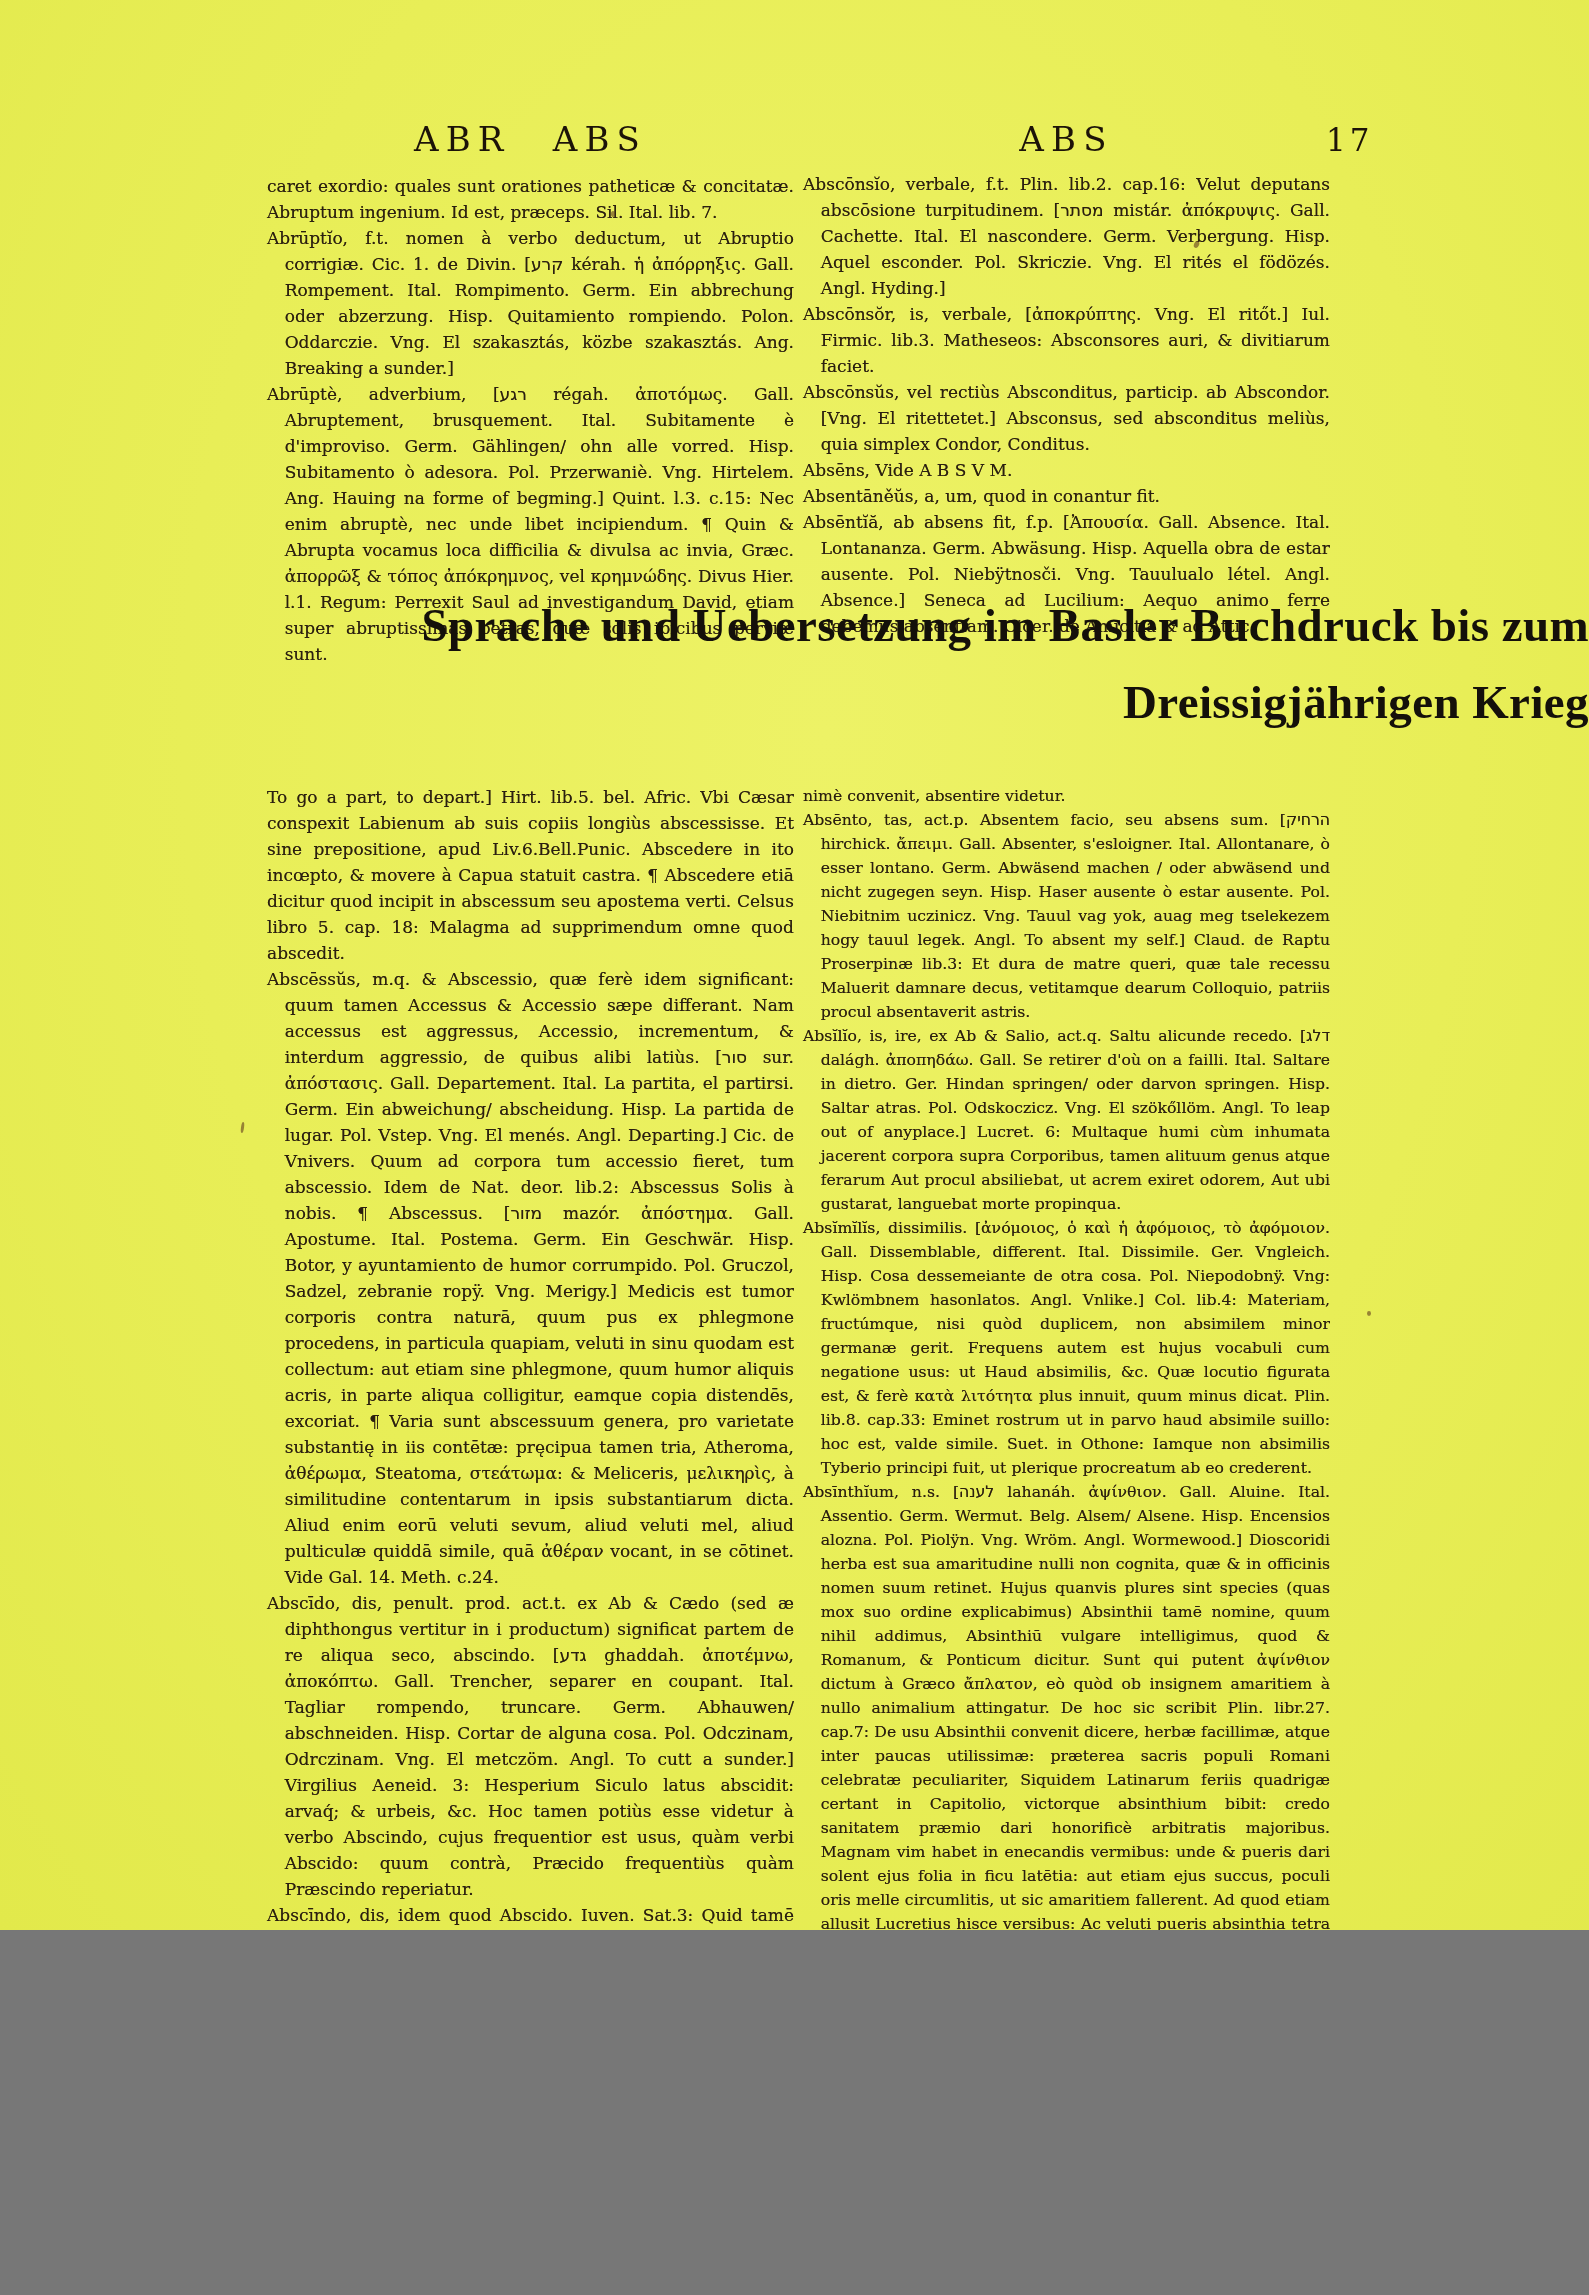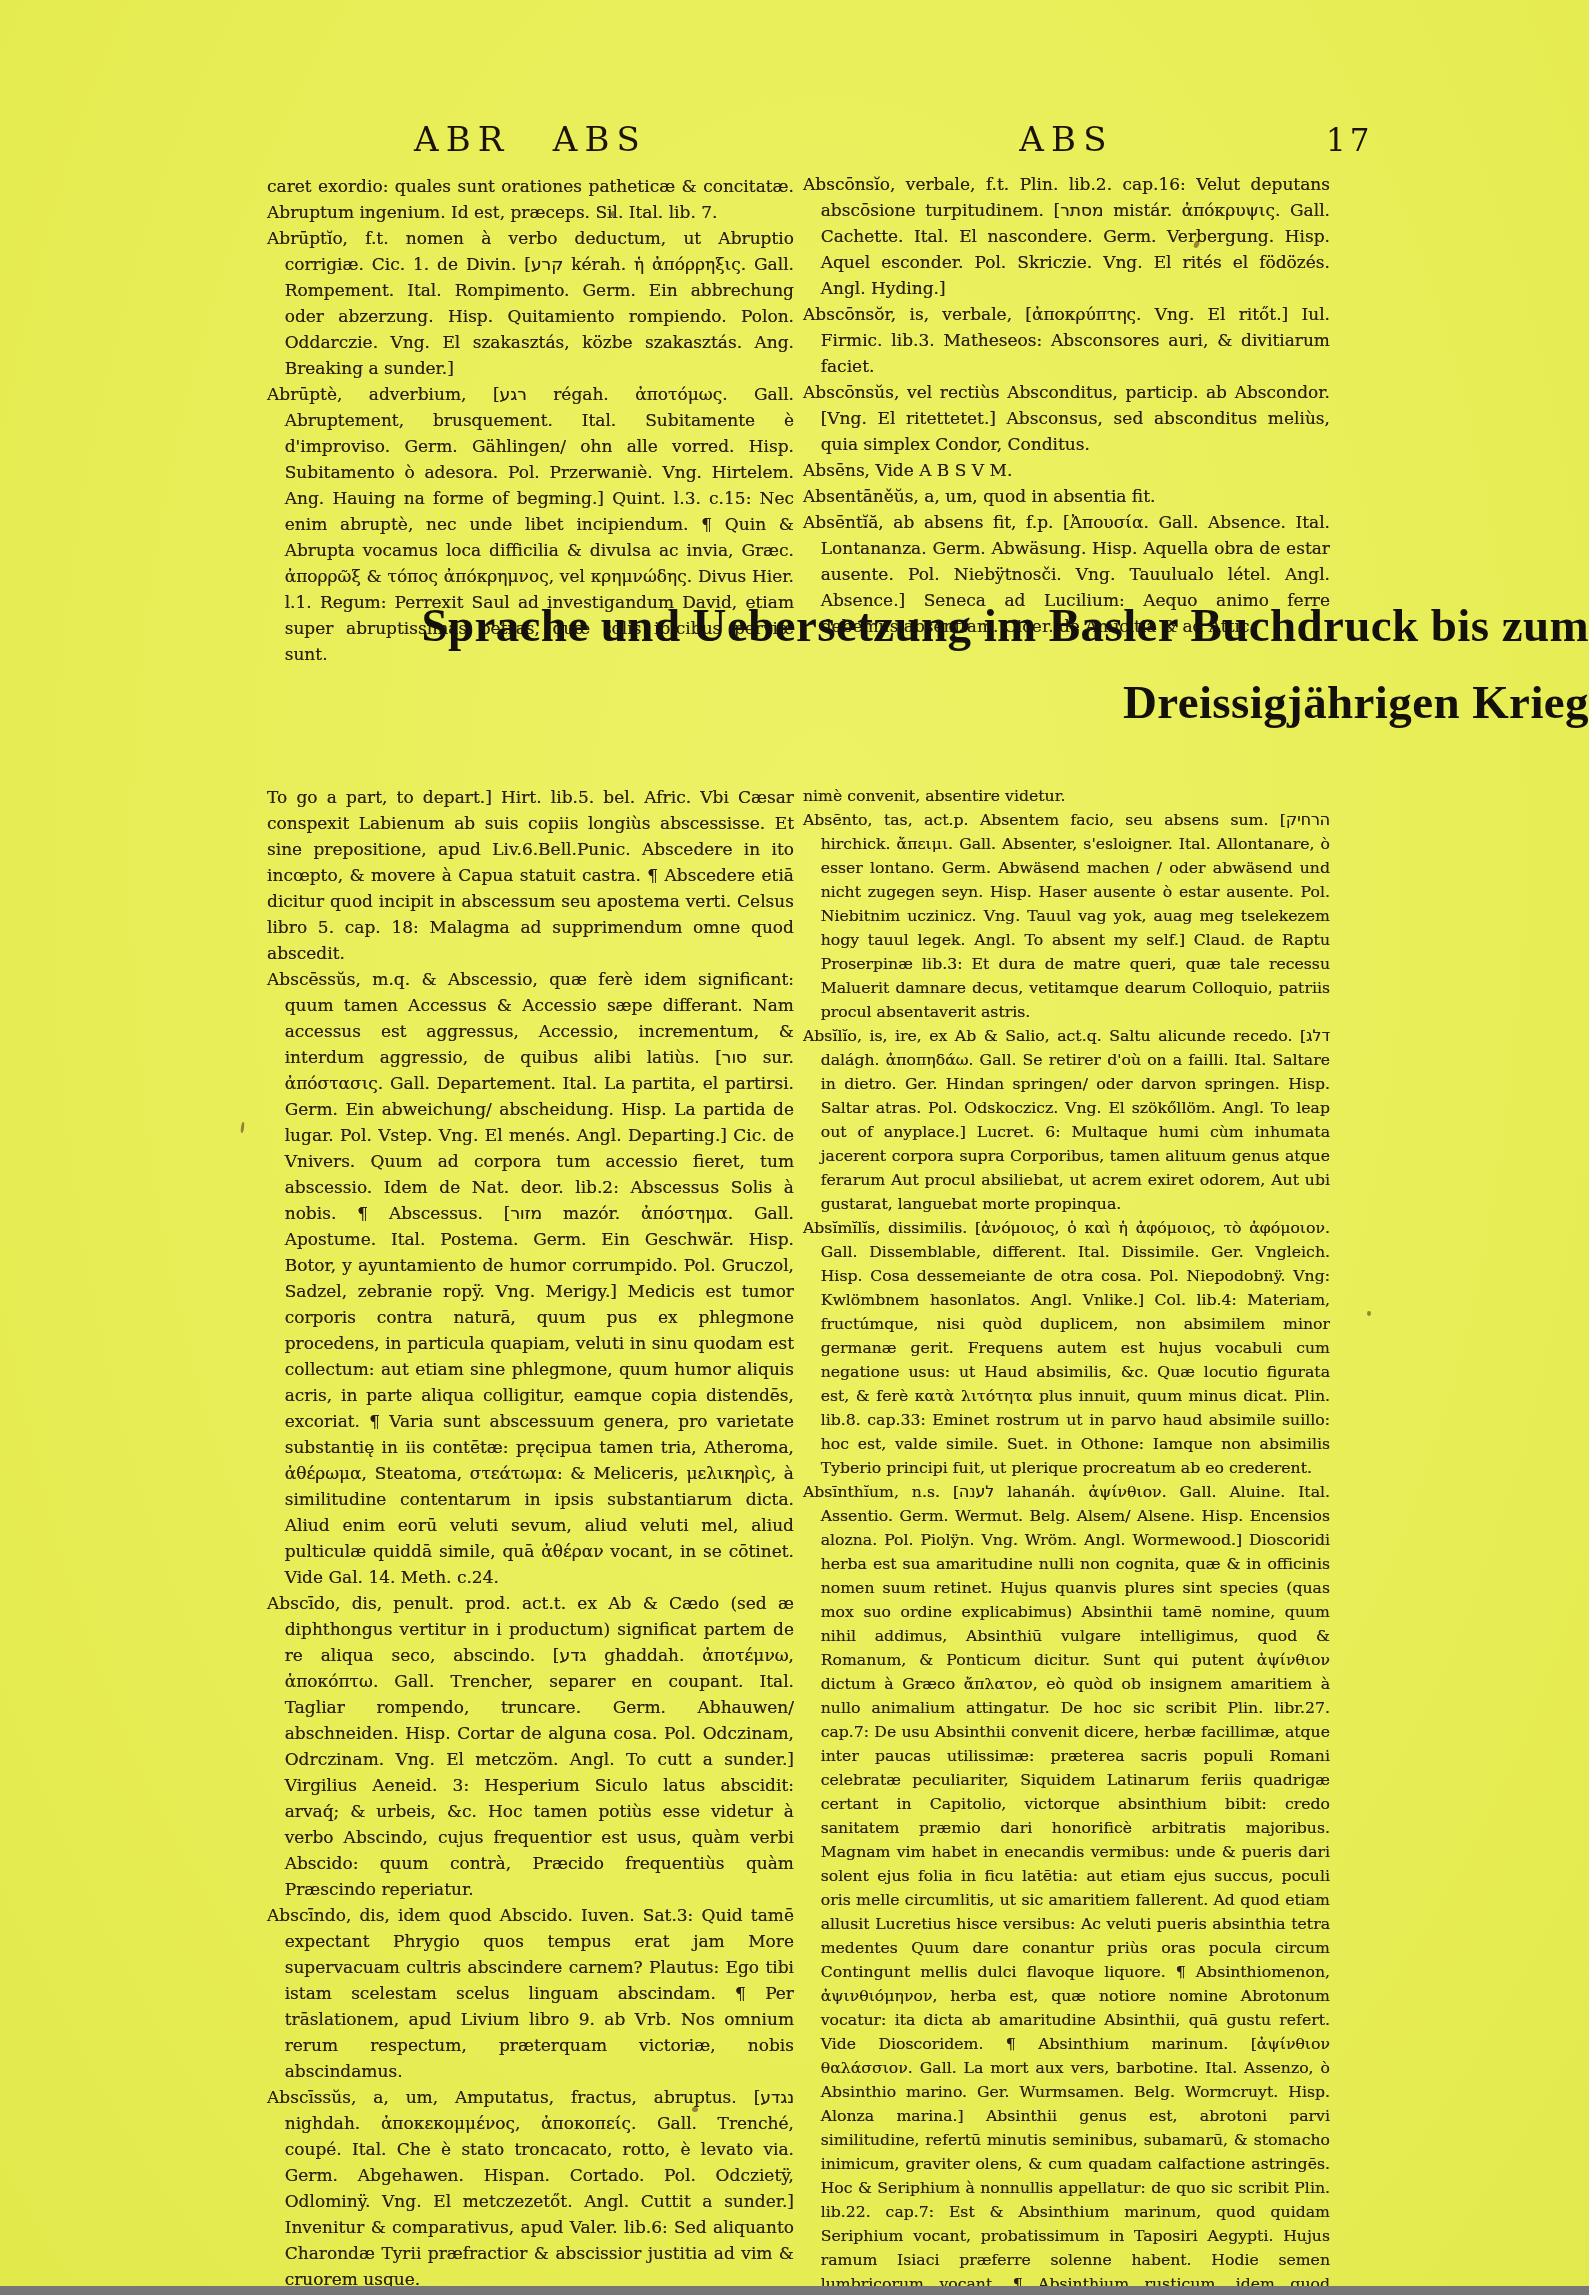--- a/index.html
+++ b/index.html
@@ -1,18 +1,18 @@
 <!DOCTYPE html>
 <html style="font-size:13px"><head>
 <meta charset="utf-8">
 <style>
   html,body { margin:0; padding:0; background:#777; }
   .page {
     position:relative;
-    width:1589px; height:2286px;
+    width:1589px; height:1930px;
     margin:0 auto;
     background:
       radial-gradient(ellipse at 52% 38%, #edf266 0%, #e8ee57 55%, #e2e94b 100%);
     overflow:hidden;
     font-family:"DejaVu Serif","DejaVu Sans",serif;
     color:#271d0e;
   }
   .rh {
     position:absolute;
     width:527px;
@@ -88,21 +88,21 @@
     <p class="cont">caret exordio: quales sunt orationes patheticæ &amp; concitatæ. Abruptum ingenium. Id est, præceps. Sil. Ital. lib. 7.</p>
     <p class="entry">Abrūptĭo, f.t. nomen à verbo deductum, ut Abruptio corrigiæ. Cic. 1. de Divin. [קרע kérah. ἡ ἀπόρρηξις. Gall. Rompement. Ital. Rompimento. Germ. Ein abbrechung oder abzerzung. Hisp. Quitamiento rompiendo. Polon. Oddarczie. Vng. El szakasztás, közbe szakasztás. Ang. Breaking a sunder.]</p>
     <p class="entry">Abrūptè, adverbium, [רגע régah. ἀποτόμως. Gall. Abruptement, brusquement. Ital. Subitamente è d'improviso. Germ. Gählingen/ ohn alle vorred. Hisp. Subitamento ò adesora. Pol. Przerwaniè. Vng. Hirtelem. Ang. Hauing na forme of begming.] Quint. l.3. c.15: Nec enim abruptè, nec unde libet incipiendum. ¶ Quin &amp; Abrupta vocamus loca difficilia &amp; divulsa ac invia, Græc. ἀπορρῶξ &amp; τόπος ἀπόκρημνος, vel κρημνώδης. Divus Hier. l.1. Regum: Perrexit Saul ad investigandum David, etiam super abruptissimas petras, quæ solis ibicibus perviæ sunt.</p>
   </section>
 
   <section class="col top-right">
     <p class="entry">Abscōnsĭo, verbale, f.t. Plin. lib.2. cap.16: Velut deputans abscōsione turpitudinem. [מסתר mistár. ἀπόκρυψις. Gall. Cachette. Ital. El nascondere. Germ. Verbergung. Hisp. Aquel esconder. Pol. Skriczie. Vng. El rités el födözés. Angl. Hyding.]</p>
     <p class="entry">Abscōnsŏr, is, verbale, [ἀποκρύπτης. Vng. El ritőt.] Iul. Firmic. lib.3. Matheseos: Absconsores auri, &amp; divitiarum faciet.</p>
     <p class="entry">Abscōnsŭs, vel rectiùs Absconditus, particip. ab Abscondor. [Vng. El ritettetet.] Absconsus, sed absconditus meliùs, quia simplex Condor, Conditus.</p>
     <p class="entry">Absēns, Vide A B S V M.</p>
-    <p class="entry">Absentāněŭs, a, um, quod in absentia fit.</p>
+    <p class="entry">Absentāněŭs, a, um, quod in conantur fit.</p>
     <p class="entry">Absēntĭă, ab absens fit, f.p. [Ἀπουσία. Gall. Absence. Ital. Lontananza. Germ. Abwäsung. Hisp. Aquella obra de estar ausente. Pol. Niebÿtnosči. Vng. Tauulualo létel. Angl. Absence.] Seneca ad Lucilium: Aequo animo ferre debemus absentiam. Cicer. de Amicitia &amp; ad Attic.</p>
   </section>
 
   <h1 class="heading">
     <span>Sprache und Uebersetzung im Basler Buchdruck bis zum</span><br>
     <span>Dreissigjährigen Krieg</span>
   </h1>
 
   <section class="col bot-left">
     <p class="cont">To go a part, to depart.] Hirt. lib.5. bel. Afric. Vbi Cæsar conspexit Labienum ab suis copiis longiùs abscessisse. Et sine prepositione, apud Liv.6.Bell.Punic. Abscedere in ito incœpto, &amp; movere à Capua statuit castra. ¶ Abscedere etiā dicitur quod incipit in abscessum seu apostema verti. Celsus libro 5. cap. 18: Malagma ad supprimendum omne quod abscedit.</p>

